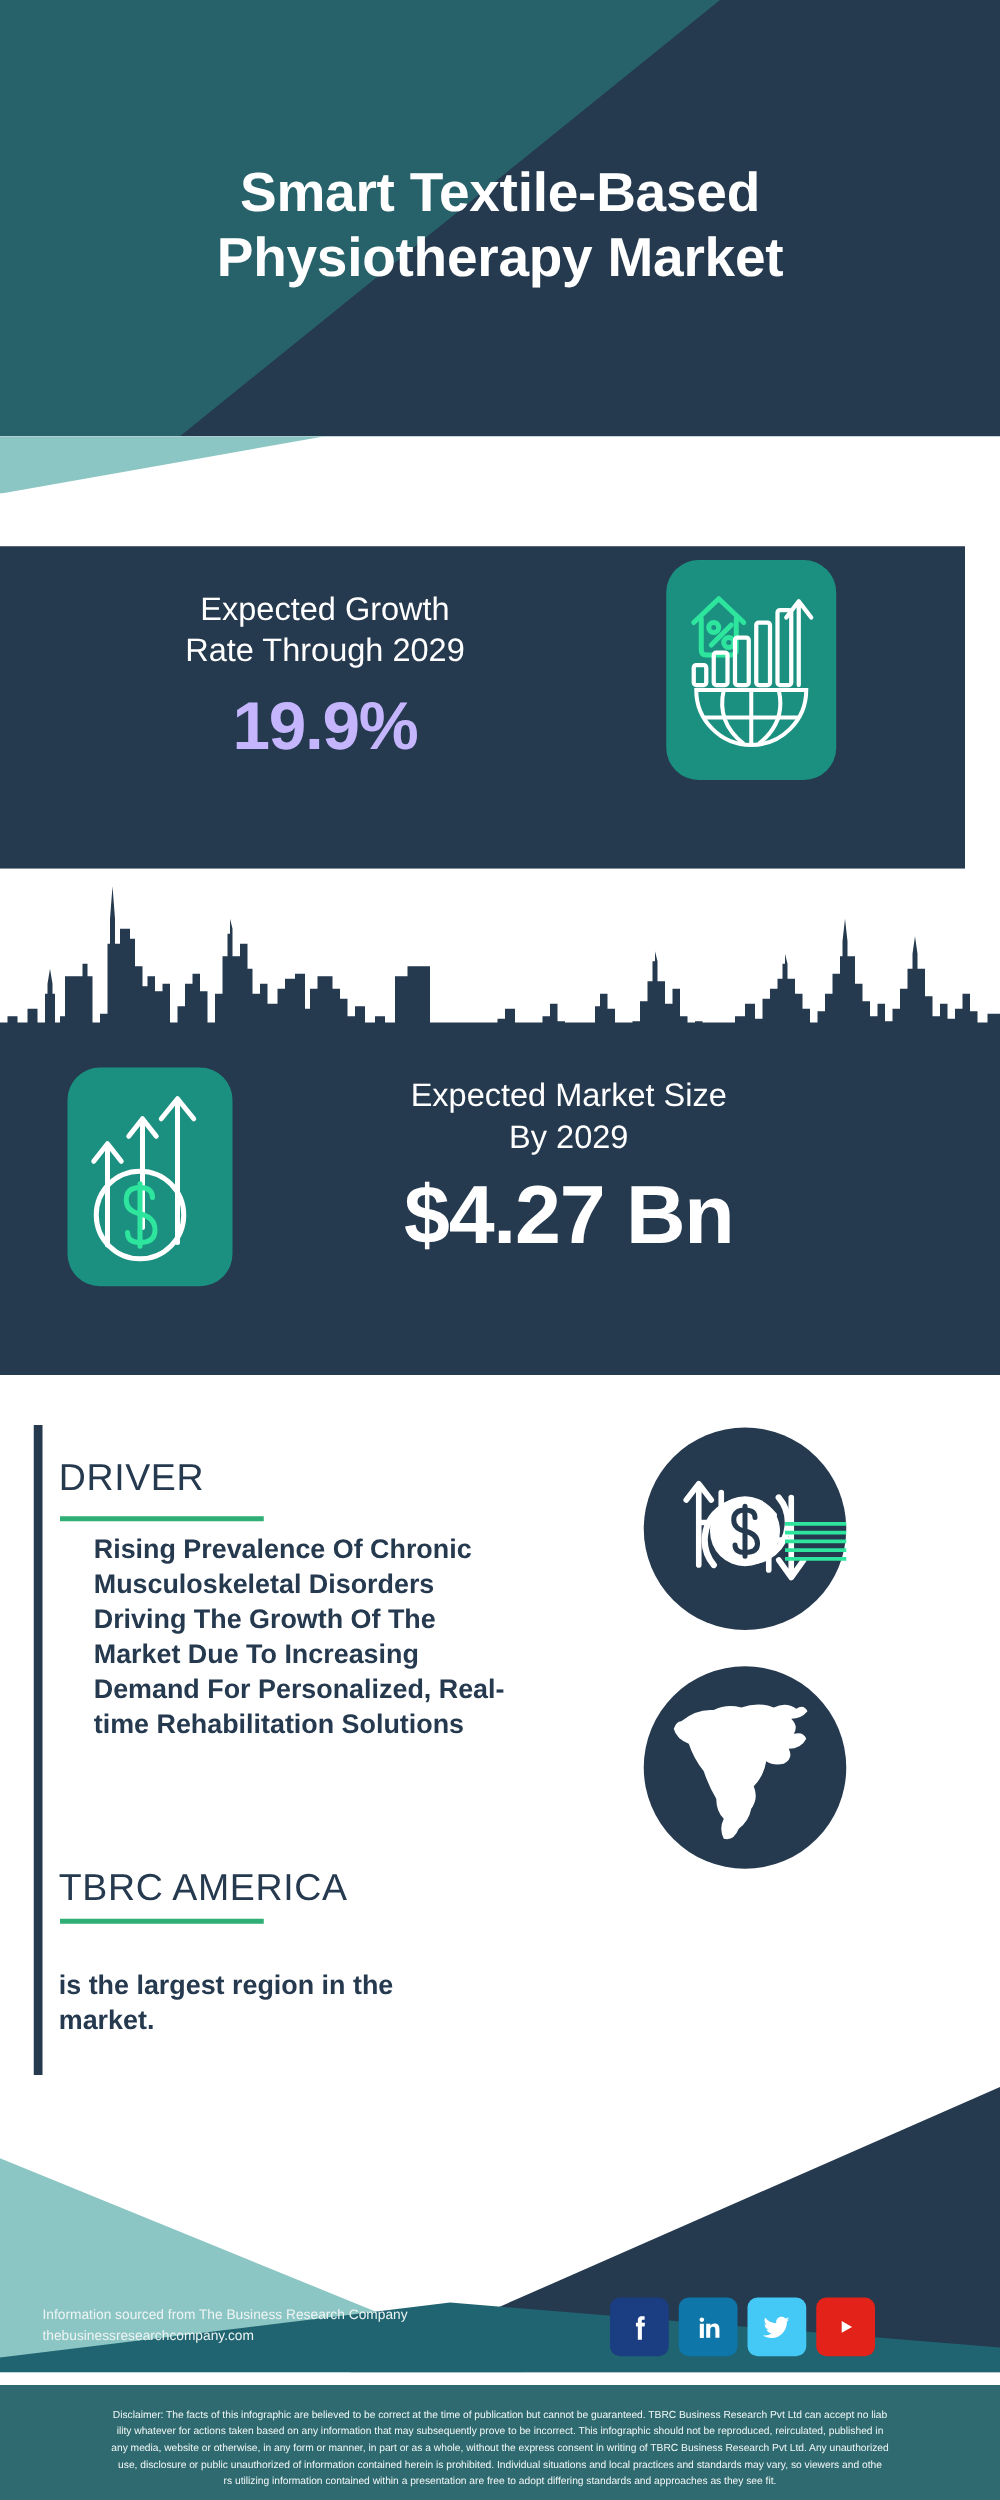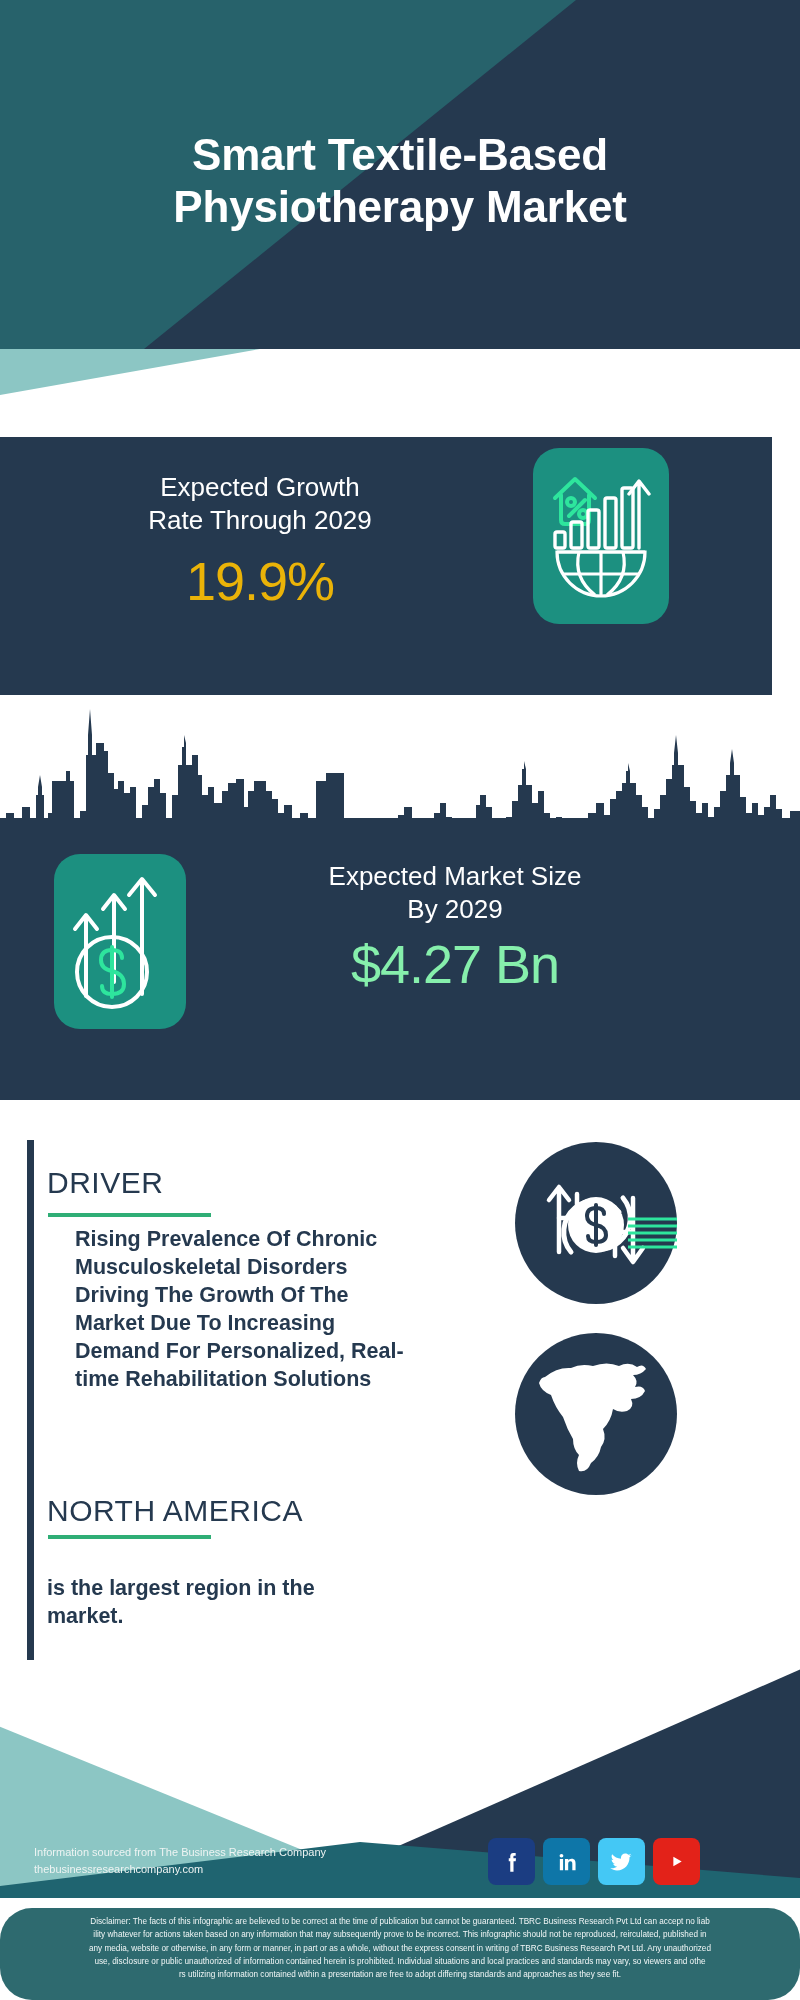--- a/index.html
+++ b/index.html
@@ -20,36 +20,36 @@
   .header-title span{display:block;white-space:nowrap;}
 
   
   .teal-tri{position:absolute;left:0;top:349px;width:260px;height:46px;background:#8cc6c4;
     clip-path:polygon(0 0,100% 0,0 100%);}
 
   
   .sec-growth{position:absolute;left:0;top:437px;width:772px;height:258px;background:#25394f;}
   .growth-text{position:absolute;left:40px;top:34px;width:440px;text-align:center;color:#ffffff;}
   .growth-label{font-size:26px;line-height:1.25;font-weight:normal;}
-  .growth-value{font-size:54px;font-weight:normal;color:#eab308;margin-top:14px;letter-spacing:-1px;}
+  .growth-value{font-size:54px;font-weight:bold;color:#c4b5fd;margin-top:14px;letter-spacing:-1px;}
 
   .icon-box-growth{position:absolute;left:533px;top:11px;width:136px;height:176px;
     background:#1c9080;border-radius:26px;}
 
   
   .skyline-wrap{position:absolute;left:0;top:695px;width:800px;height:177px;background:#ffffff;}
   .skyline-base{position:absolute;left:0;bottom:0;width:800px;height:177px;}
 
   
   .sec-size{position:absolute;left:0;top:818px;width:800px;height:282px;background:#25394f;}
   .icon-box-size{position:absolute;left:54px;top:36px;width:132px;height:175px;
     background:#1c9080;border-radius:26px;}
   .size-text{position:absolute;left:225px;top:42px;width:460px;text-align:center;color:#ffffff;}
   .size-label{font-size:26px;line-height:1.28;}
-  .size-value{font-size:54px;font-weight:normal;color:#86efac;margin-top:6px;letter-spacing:-1px;}
+  .size-value{font-size:66px;font-weight:bold;color:#ffffff;margin-top:6px;letter-spacing:-1px;}
 
   
   .sec-body{position:absolute;left:0;top:1100px;width:800px;height:560px;background:#ffffff;}
   .accent-bar{position:absolute;left:27px;top:1140px;width:7px;height:536px;background:#25394f;}
 
   .blk-title{position:absolute;color:#25394f;font-weight:normal;}
   .driver-title{left:47px;top:1166px;font-size:30px;letter-spacing:0.5px;}
   .driver-rule{position:absolute;left:48px;top:1213px;width:163px;height:4px;background:#2fae76;}
   .driver-body{position:absolute;left:47px;top:1226px;width:345px;color:#25394f;
     font-size:21.5px;font-weight:bold;line-height:1.30;margin-left:28px;}
@@ -72,21 +72,21 @@
   .f-strip{position:absolute;left:0;top:178px;width:800px;height:60px;}
 
   .f-text{position:absolute;left:34px;top:1844px;color:#eef4f3;font-size:11px;line-height:1.55;}
   .socials{position:absolute;left:488px;top:1838px;display:flex;gap:8px;}
   .sbtn{width:47px;height:47px;border-radius:8px;display:flex;align-items:center;justify-content:center;}
   .s-fb{background:#1b3d82;} .s-li{background:#0e76a8;}
   .s-tw{background:#44c8f5;} .s-yt{background:#e32219;}
 
   .disclaimer{position:absolute;left:0;top:1908px;width:800px;height:92px;background:#2e6a6f;
     color:#f2f7f7;font-size:8.2px;line-height:1.62;text-align:center;
-    padding:7px 12px 0 12px;box-sizing:border-box;border-radius:32px;}
+    padding:17px 12px 0 12px;box-sizing:border-box;}
   .d-line{display:block;}
 </style>
 </head>
 <body>
 
 <div class="page">
 
   <div class="header">
     <div class="header-navy"></div>
     <div class="header-title">
@@ -196,21 +196,21 @@
     </div>
   </div>
 
   <div class="sec-body"></div>
   <div class="accent-bar"></div>
 
   <div class="blk-title driver-title">DRIVER</div>
   <div class="driver-rule"></div>
   <div class="driver-body">Rising Prevalence Of Chronic Musculoskeletal Disorders Driving The Growth Of The Market Due To Increasing Demand For Personalized, Real-time Rehabilitation Solutions</div>
 
-  <div class="blk-title region-title">NORTH AMERICA</div>
+  <div class="blk-title region-title">TBRC AMERICA</div>
   <div class="region-rule"></div>
   <div class="region-body">is the largest region in the market.</div>
 
   <div class="circle-icon circle-driver">
     <svg width="162" height="162" viewBox="0 0 162 162">
       <g fill="none" stroke="#ffffff" stroke-width="4.5" stroke-linecap="round" stroke-linejoin="round">
         <path d="M44 110 L44 48 M34 58 L44 45 L54 58"></path>
         <path d="M62 52 L62 74 M44 76 L62 76"></path>
         <path d="M118 56 L118 118 M108 106 L118 120 L128 106"></path>
         <path d="M100 114 L100 92 M118 90 L100 90"></path>

